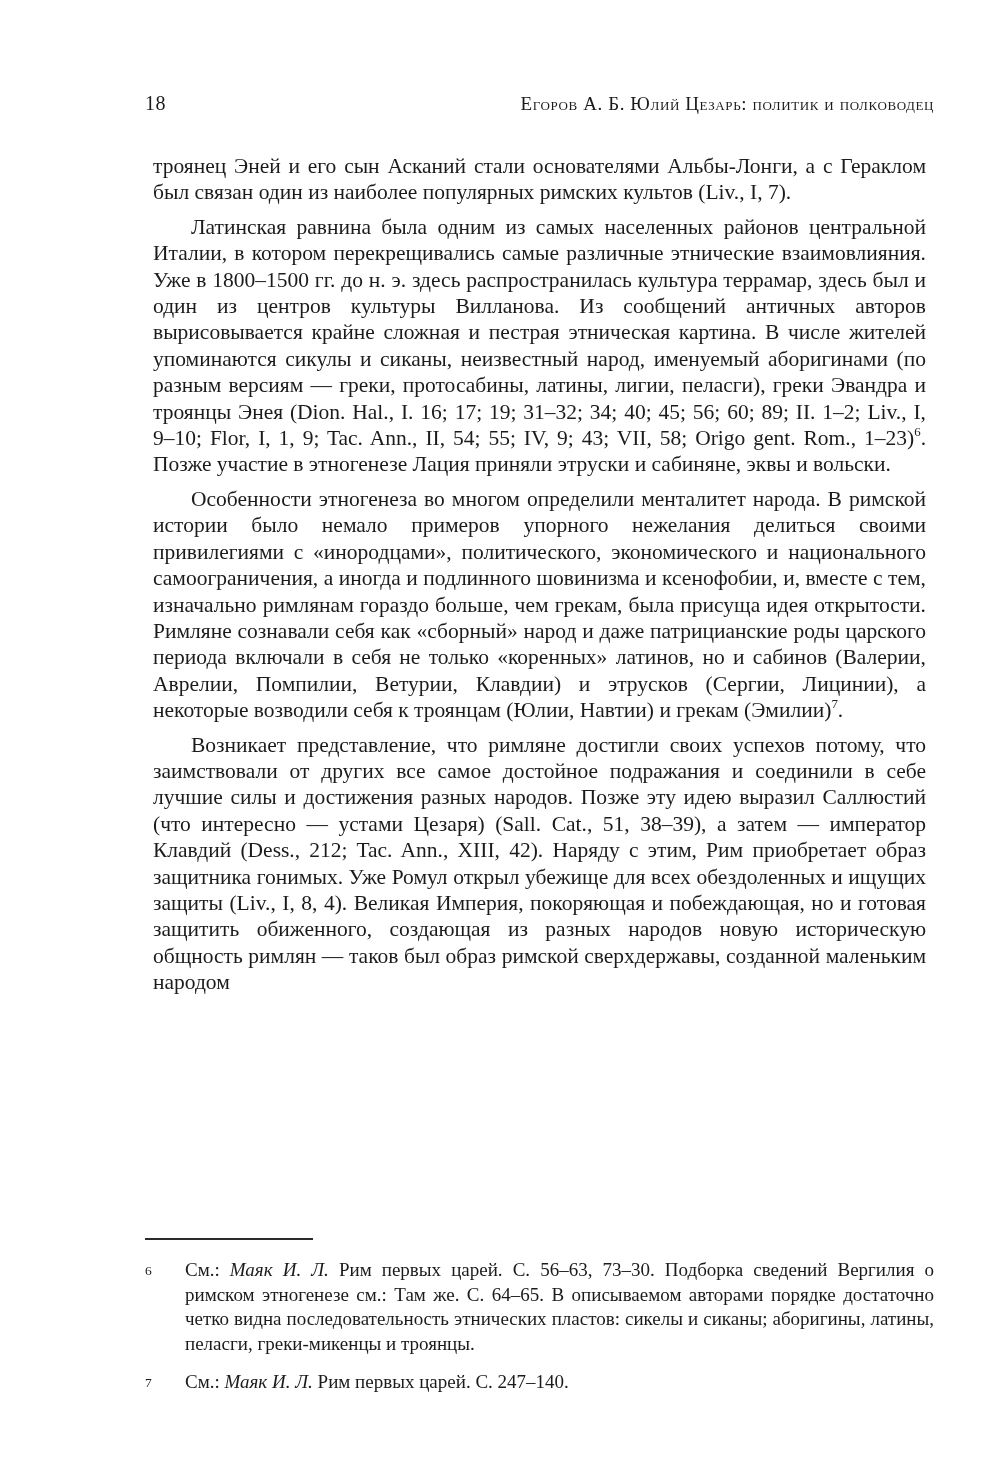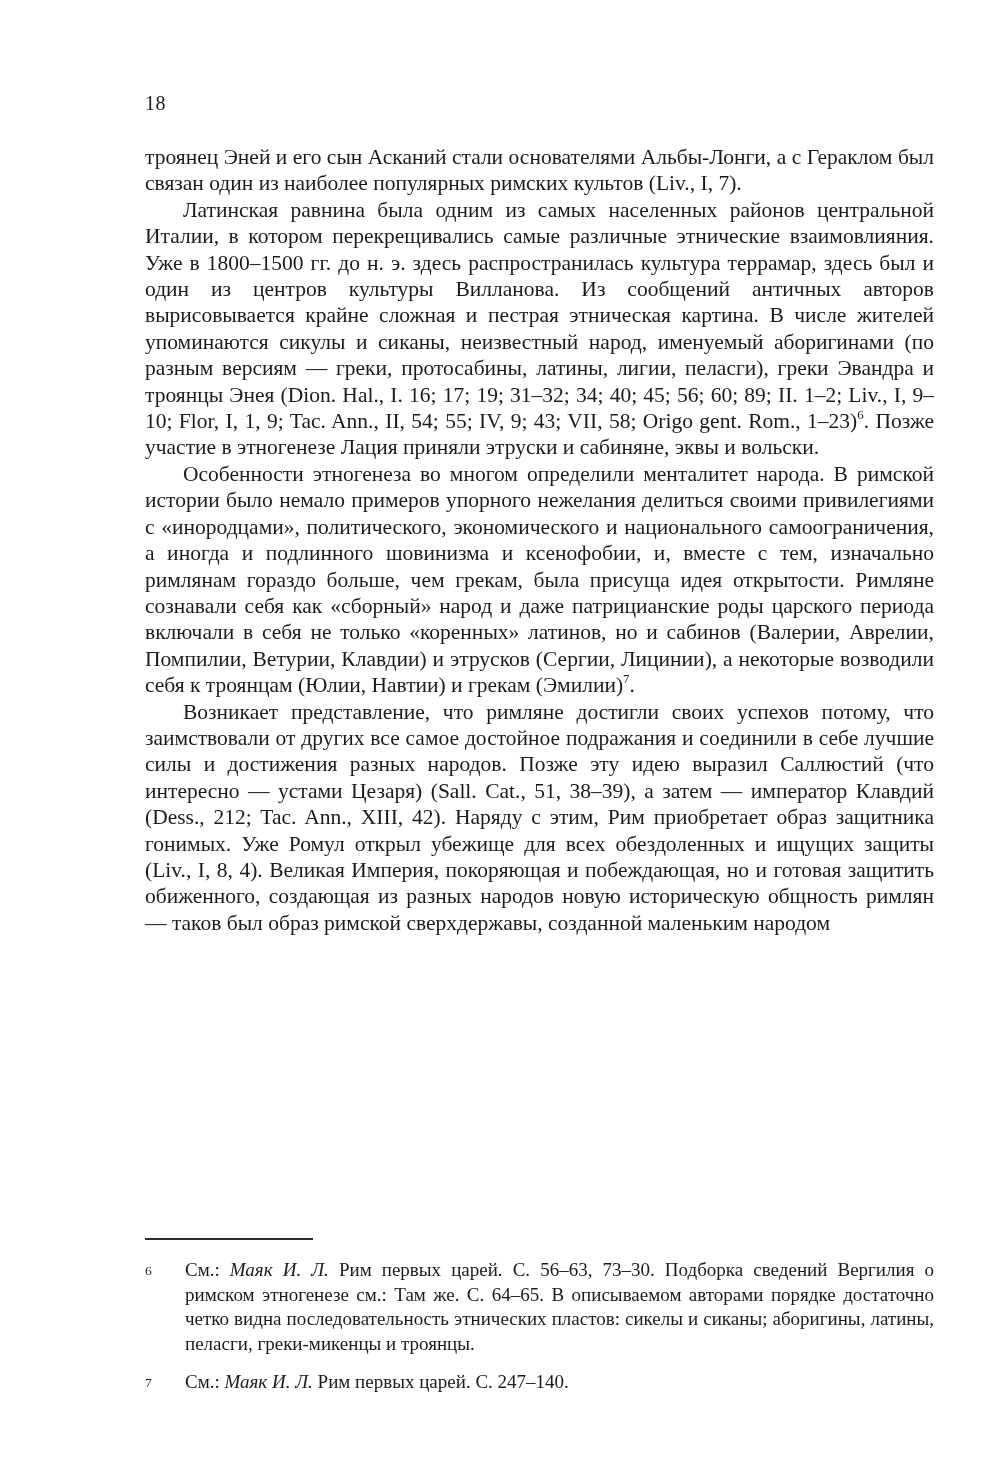--- a/index.html
+++ b/index.html
@@ -16,21 +16,21 @@
     color: #1b1b1b;
     font-family: "Liberation Serif", "DejaVu Serif", serif;
     padding: 92px 66px 0 145px;
     overflow: hidden;
   }
   
   .running-head {
     display: flex;
     justify-content: space-between;
     align-items: baseline;
-    margin-bottom: 29px;
+    margin-bottom: 38px;
   }
   .page-num {
     font-size: 20px;
     letter-spacing: 0.5px;
   }
   .running-title {
     font-size: 19px;
     font-variant: small-caps;
     font-variant-caps: small-caps;
     letter-spacing: 0.6px;
@@ -38,21 +38,21 @@
   }
   
   .body-text {
     text-align: justify;
     font-size: 21.5px;
     line-height: 26.4px;
     hyphens: auto;
     -webkit-hyphens: auto;
   }
   .para {
-    margin: 0;
+    margin: 8px;
     text-indent: 0;
   }
   .para.indent {
     text-indent: 38px;
   }
   .fn-ref {
     font-size: 0.6em;
     line-height: 0;
     position: relative;
     top: -0.1em;
@@ -93,20 +93,21 @@
     font-style: italic;
   }
 </style>
 </head>
 <body>
 
 <div class="page">
 
   <header class="running-head">
     <span class="page-num">18</span>
+    <span class="running-title">Егоров А. Б. Юлий Цезарь: политик и полководец</span>
   </header>
 
   <main class="body-text">
       <p class="para"><span>троянец Эней и его сын Асканий стали основателями Альбы-Лонги, а с Гераклом был связан один из наиболее популярных римских культов (Liv., I, 7).</span></p>
       <p class="para indent"><span>Латинская равнина была одним из самых населенных районов центральной Италии, в котором перекрещивались самые различные этнические взаимовлияния. Уже в 1800–1500 гг. до н. э. здесь распространилась культура террамар, здесь был и один из центров культуры Вилланова. Из сообщений античных авторов вырисовывается крайне сложная и пестрая этническая картина. В числе жителей упоминаются сикулы и сиканы, неизвестный народ, именуемый аборигинами (по разным версиям — греки, протосабины, латины, лигии, пеласги), греки Эвандра и троянцы Энея (Dion. Hal., I. 16; 17; 19; 31–32; 34; 40; 45; 56; 60; 89; II. 1–2; Liv., I, 9–10; Flor, I, 1, 9; Tac. Ann., II, 54; 55; IV, 9; 43; VII, 58; Origo gent. Rom., 1–23)</span><sup class="fn-ref">6</sup><span>. Позже участие в этногенезе Лация приняли этруски и сабиняне, эквы и вольски.</span></p>
       <p class="para indent"><span>Особенности этногенеза во многом определили менталитет народа. В римской истории было немало примеров упорного нежелания делиться своими привилегиями с «инородцами», политического, экономического и национального самоограничения, а иногда и подлинного шовинизма и ксенофобии, и, вместе с тем, изначально римлянам гораздо больше, чем грекам, была присуща идея открытости. Римляне сознавали себя как «сборный» народ и даже патрицианские роды царского периода включали в себя не только «коренных» латинов, но и сабинов (Валерии, Аврелии, Помпилии, Ветурии, Клавдии) и этрусков (Сергии, Лицинии), а некоторые возводили себя к троянцам (Юлии, Навтии) и грекам (Эмилии)</span><sup class="fn-ref">7</sup><span>.</span></p>
       <p class="para indent"><span>Возникает представление, что римляне достигли своих успехов потому, что заимствовали от других все самое достойное подражания и соединили в себе лучшие силы и достижения разных народов. Позже эту идею выразил Саллюстий (что интересно — устами Цезаря) (Sall. Cat., 51, 38–39), а затем — император Клавдий (Dess., 212; Tac. Ann., XIII, 42). Наряду с этим, Рим приобретает образ защитника гонимых. Уже Ромул открыл убежище для всех обездоленных и ищущих защиты (Liv., I, 8, 4). Великая Империя, покоряющая и побеждающая, но и готовая защитить обиженного, создающая из разных народов новую историческую общность римлян — таков был образ римской сверхдержавы, созданной маленьким народом</span></p>
     </main>
 
   <div class="footnote-area">

